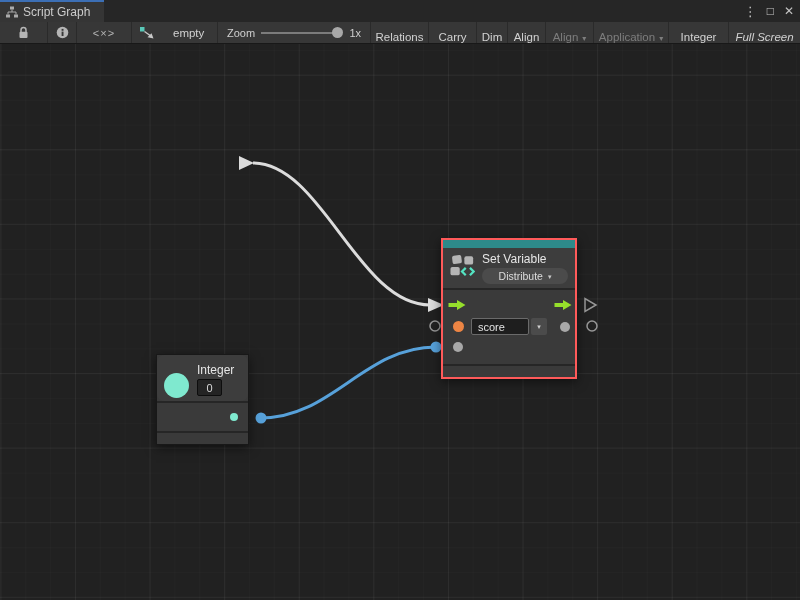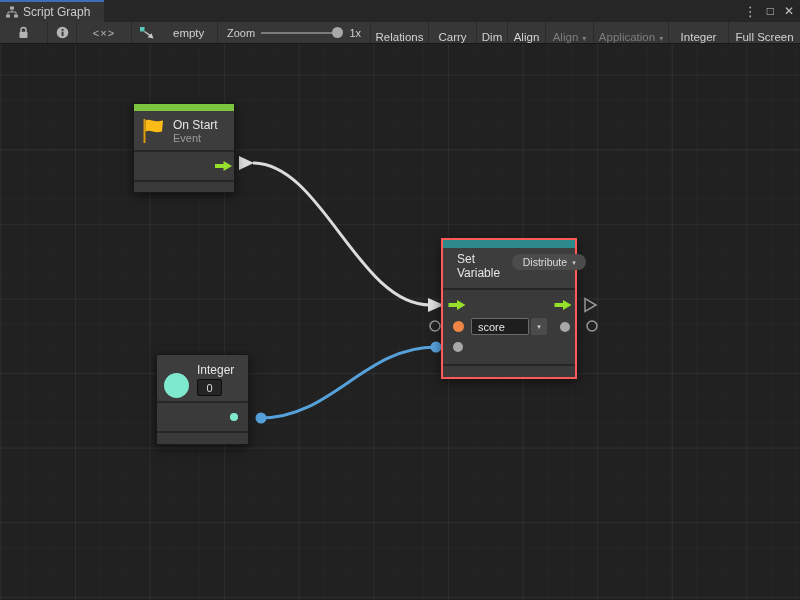--- a/index.html
+++ b/index.html
@@ -27,21 +27,21 @@
   .zoom-group { width:153px; display:flex; align-items:center; gap:6px;
                 border-right:1px solid #2a2a2a; padding:0 9px; font-size:11px; color:#cfcfcf;}
   .slider { position:relative; flex:1; height:22px; }
   .slider-track { position:absolute; left:0; right:2px; top:10px; height:2px; background:#7c7c7c; }
   .slider-handle { position:absolute; right:0; top:5px; width:11px; height:11px;
                    border-radius:50%; background:#a8a8a8; }
   .tbtn { display:flex; align-items:flex-end; justify-content:center; gap:4px;
           border-right:1px solid #2a2a2a; white-space:nowrap; }
   .b-relations{width:58px}.b-values{width:48px}.b-dim{width:31px}.b-carry{width:38px}
   .b-align{width:48px}.b-distribute{width:75px}.b-overview{width:60px}
-  .b-fullscreen{flex:1; border-right:none;}
+  .b-fullscreen{flex:1; border-right:none;font-style:italic;}
   .tbtn.disabled { color:#7d7d7d; }
   .caret { font-size:8px; line-height:1; }
 
   
   .canvas { position:relative; flex:1; overflow:hidden; background-color:#212121;
     background-image:
       linear-gradient(to right,  rgba(255,255,255,0.045) 1px, transparent 1px),
       linear-gradient(to bottom, rgba(255,255,255,0.045) 1px, transparent 1px),
       linear-gradient(to right,  rgba(255,255,255,0.016) 1px, transparent 1px),
       linear-gradient(to bottom, rgba(255,255,255,0.016) 1px, transparent 1px);
@@ -64,21 +64,21 @@
   .node-onstart .colorbar { height:7px; background:#7dc53e; }
   .node-onstart .hdr { height:39px; padding:0 8px; gap:9px; }
   .node-onstart .bodyrow { height:28px; position:relative; }
   .node-onstart .footer { height:10px; }
   .p-arrow { position:absolute; }
 
   
   .node-setvar { left:441px; top:194px; width:136px; border:2px solid #ff5a5a; }
   .node-setvar .colorbar { height:8px; background:#2d8a8a; }
   .node-setvar .hdr { height:40px; padding:0 7px; gap:7px; align-items:flex-start; }
-  .sv-col { display:flex; flex-direction:row; padding-top:4px; }
+  .sv-col { display:flex; flex-direction:column; padding-top:4px; }
   .pill { margin-top:2px; width:86px; height:16px; background:#4b4b4b; border-radius:8px;
           display:flex; align-items:center; justify-content:center; gap:5px;
           font-size:10.5px; color:#dcdcdc; }
   .pill .caret { font-size:7px; color:#c9c9c9; }
   .node-setvar .bodyrow { height:74px; position:relative; }
   .node-setvar .footer { height:11px; }
   .port-dot { position:absolute; border-radius:50%; }
   .dot-orange { left:10px; top:81px; width:11px; height:11px; background:#ed8544; }
   .dot-gray-out { left:117px; top:82px; width:10px; height:10px; background:#a8a8a8; }
   .dot-gray-in { left:10px; top:102px; width:10px; height:10px; background:#a8a8a8; }
@@ -198,41 +198,20 @@
 
       <path d="M261 374 C332 374 364 303 436 303" stroke="#57a1da" stroke-width="3" fill="none"></path>
       <circle cx="261" cy="374" r="5.5" fill="#57a1da"></circle>
       <circle cx="436" cy="303" r="5.5" fill="#57a1da"></circle>
 
       <polygon points="585,254.5 585,267.5 596,261" fill="none" stroke="#989898" stroke-width="1.5"></polygon>
       <circle cx="592" cy="282" r="5" fill="none" stroke="#989898" stroke-width="1.5"></circle>
       <circle cx="435" cy="282" r="5" fill="none" stroke="#989898" stroke-width="1.5"></circle>
     </svg>
 
-    <div class="node node-onstart">
-      <div class="colorbar"></div>
-      <div class="hdr">
-        <svg width="22" height="26" viewBox="0 0 22 26">
-          <rect x="1.5" y="1" width="2" height="24" fill="#d89c0c"></rect>
-          <path d="M3.5 2.5 C8 0 11 5 21 2.5 L20 13.5 C12 16 9 11 3.5 13.5 Z" fill="#fcbb16"></path>
-        </svg>
-        <div>
-          <div class="title">On Start</div>
-          <div class="subtitle">Event</div>
-        </div>
-      </div>
-      <div class="gap"></div>
-      <div class="bodyrow">
-        <svg class="p-arrow" style="left:81px; top:9px;" width="17" height="10" viewBox="0 0 17 10">
-          <path d="M0 3 H8.5 V0 L17 5 L8.5 10 V7 H0 Z" fill="#96df2b"></path>
-        </svg>
-      </div>
-      <div class="gap"></div>
-      <div class="footer"></div>
-    </div>
 
     <div class="node node-setvar">
       <div class="colorbar"></div>
       <div class="hdr">
         <svg width="27" height="26" viewBox="0 0 27 26" style="margin-top:5px;">
           <rect x="2.5" y="1.5" width="10" height="9" rx="2" fill="#b5b5b5" transform="rotate(-7 7.5 6)"></rect>
           <rect x="15.5" y="2.5" width="9.5" height="9" rx="2" fill="#b5b5b5"></rect>
           <rect x="0.5" y="14" width="10" height="9" rx="2" fill="#b5b5b5"></rect>
           <path d="M17 15 l-4 4 4 4 M21.5 15 l4 4 -4 4" stroke="#54e3c2" stroke-width="2.4" fill="none"></path>
         </svg>

